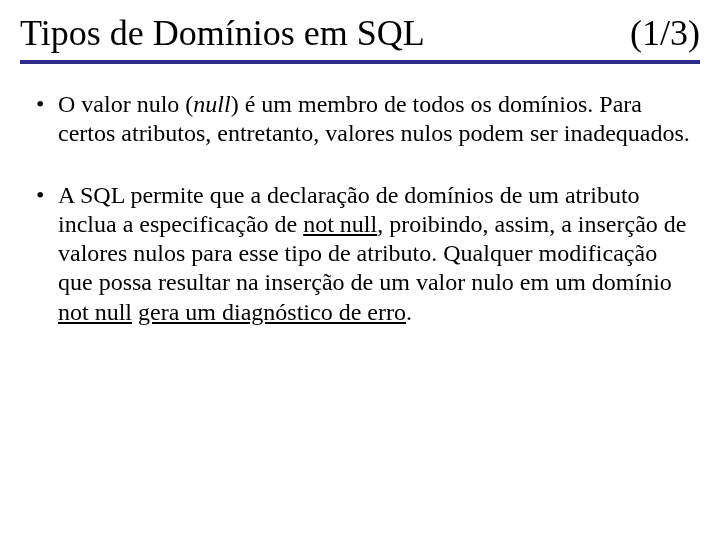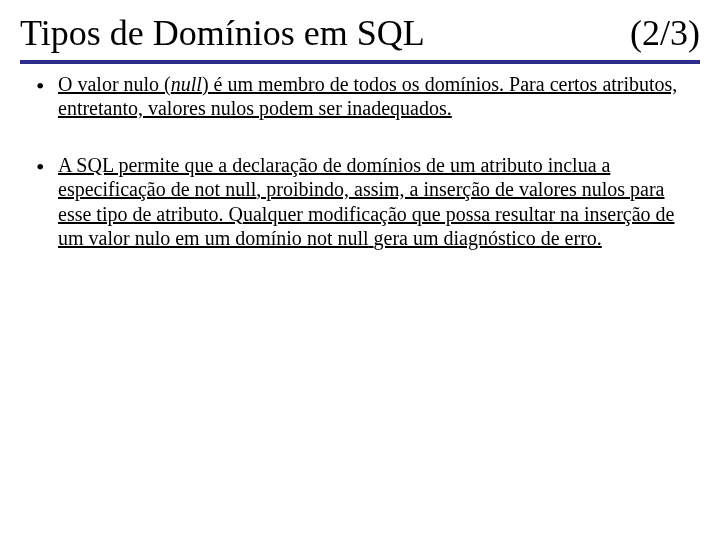--- a/index.html
+++ b/index.html
@@ -16,42 +16,41 @@
     width: 720px;
     height: 540px;
     padding: 12px 20px 20px 20px;
   }
   .title-row {
     display: flex;
     justify-content: space-between;
     align-items: baseline;
     border-bottom: 4px solid #2c2c8a;
     padding-bottom: 6px;
-    margin-bottom: 8px;
+    margin-bottom: 26px;
   }
   .title-left {
     font-size: 36px;
     font-weight: normal;
   }
   .title-right {
     font-size: 36px;
     font-weight: normal;
   }
   ul.bullets {
     list-style: none;
     margin: 0;
     padding: 0 10px 0 10px;
   }
   ul.bullets > li {
     position: relative;
     padding-left: 28px;
-    font-size: 20px;
+    font-size: 24px;
     line-height: 1.22;
     margin-bottom: 4px;
-    text-decoration: underline;
   }
   ul.bullets > li::before {
     content: "•";
     position: absolute;
     left: 6px;
     top: 0;
     font-size: 24px;
     line-height: 1.22;
   }
   .gap {
@@ -59,20 +58,20 @@
   }
   .italic { font-style: italic; }
   .ul { text-decoration: underline; }
 </style>
 </head>
 <body>
 
 <div class="slide">
   <div class="title-row">
     <span class="title-left">Tipos de Domínios em SQL</span>
-    <span class="title-right">(2/3)</span>
+    <span class="title-right">(1/3)</span>
   </div>
   <ul class="bullets">
       <li><span>O valor nulo (</span><span class="italic">null</span><span>) é um membro de todos os domínios. Para certos atributos, entretanto, valores nulos podem ser inadequados.</span></li>
       <div class="gap"></div>
       <li><span>A SQL permite que a declaração de domínios de um atributo inclua a especificação de </span><span class="ul">not null</span><span>, proibindo, assim, a inserção de valores nulos para esse tipo de atributo. Qualquer modificação que possa resultar na inserção de um valor nulo em um domínio </span><span class="ul">not null</span><span> </span><span class="ul">gera um diagnóstico de erro</span><span>.</span></li>
     </ul>
 </div>
 
 </body></html>

